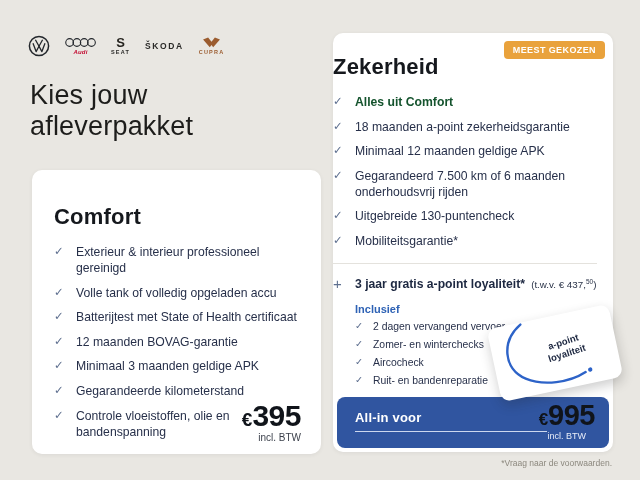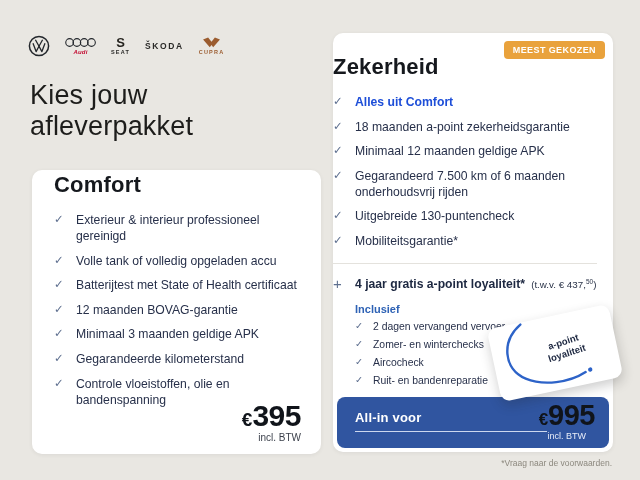--- a/index.html
+++ b/index.html
@@ -20,33 +20,33 @@
   .seat-letter{font-size:13px;font-weight:800;color:#26241f;line-height:11px;}
   
   .page-title{
     position:absolute;left:30px;top:80px;width:250px;
     font-size:27px;line-height:1.13;font-weight:500;color:#1d1d1b;letter-spacing:.2px;
   }
   
   .card{position:absolute;background:#ffffff;border-radius:10px;box-shadow:0 1px 4px rgba(40,40,40,.07);}
   .card h2{margin:0;font-size:22px;font-weight:700;color:#15181d;letter-spacing:.2px;}
   .comfort-card{left:32px;top:170px;width:289px;height:284px;padding:0;}
-  .comfort-inner{padding:2px 20px 0 22px;}
+  .comfort-inner{padding:34px 20px 0 22px;}
   .zeker-card{left:333px;top:33px;width:280px;height:419px;}
   .zeker-inner{padding:21px 14px 0 0;}
   
   ul.feature-list{list-style:none;margin:14px 0 0 0;padding:0;}
   ul.feature-list li{
     display:flex;gap:9px;margin-bottom:8.5px;
     font-size:12.2px;line-height:1.32;color:#27304a;font-weight:500;
   }
   ul.feature-list li .check{flex:0 0 auto;}
   .check{width:13px;color:#5f7090;font-size:11.5px;line-height:1.3;}
   .check::before{content:"\2713";}
-  .bold-item{font-weight:700;color:#1d4ed8;}
+  .bold-item{font-weight:700;color:#14532d;}
   
   .price-block{position:absolute;right:20px;bottom:11px;text-align:right;}
   .price-line{color:#10141a;line-height:1;}
   .price-cur{font-size:19px;font-weight:600;}
   .price-amount{font-size:30px;font-weight:700;letter-spacing:-.5px;}
   .price-note{font-size:10px;color:#3a3f4a;margin-top:1px;}
   
   .badge{
     position:absolute;top:8px;right:8px;background:#e9a23c;color:#ffffff;
     font-size:9px;font-weight:700;letter-spacing:.4px;padding:4px 9px;border-radius:4px;
@@ -194,21 +194,21 @@
         </li>
       <li>
           <span class="check"></span>
           <span>Mobiliteitsgarantie*</span>
         </li>
     </ul>
     <hr class="divider">
     <div class="bonus-row">
       <span class="plus"></span>
       <span class="bonus-text">
-        <span>4 jaar gratis a-point loyaliteit*</span>
+        <span>3 jaar gratis a-point loyaliteit*</span>
         <span class="bonus-note">&nbsp;<span>(t.w.v. € 437,</span><sup>50</sup><span>)</span></span>
       </span>
     </div>
     <div class="inclusief">
       <div class="inclusief-label">Inclusief</div>
       <ul class="sub-list">
         <li>
             <span class="check"></span>
             <span>2 dagen vervangend vervoer</span>
           </li>

